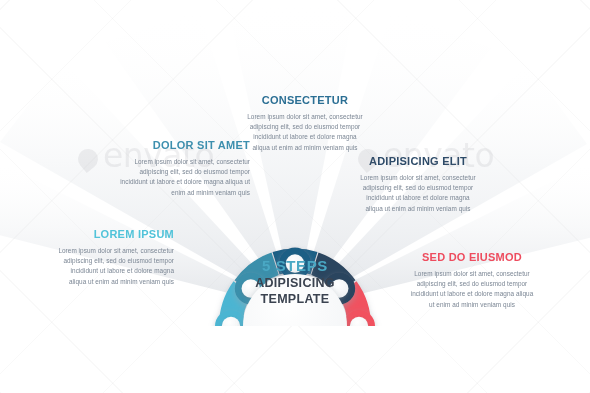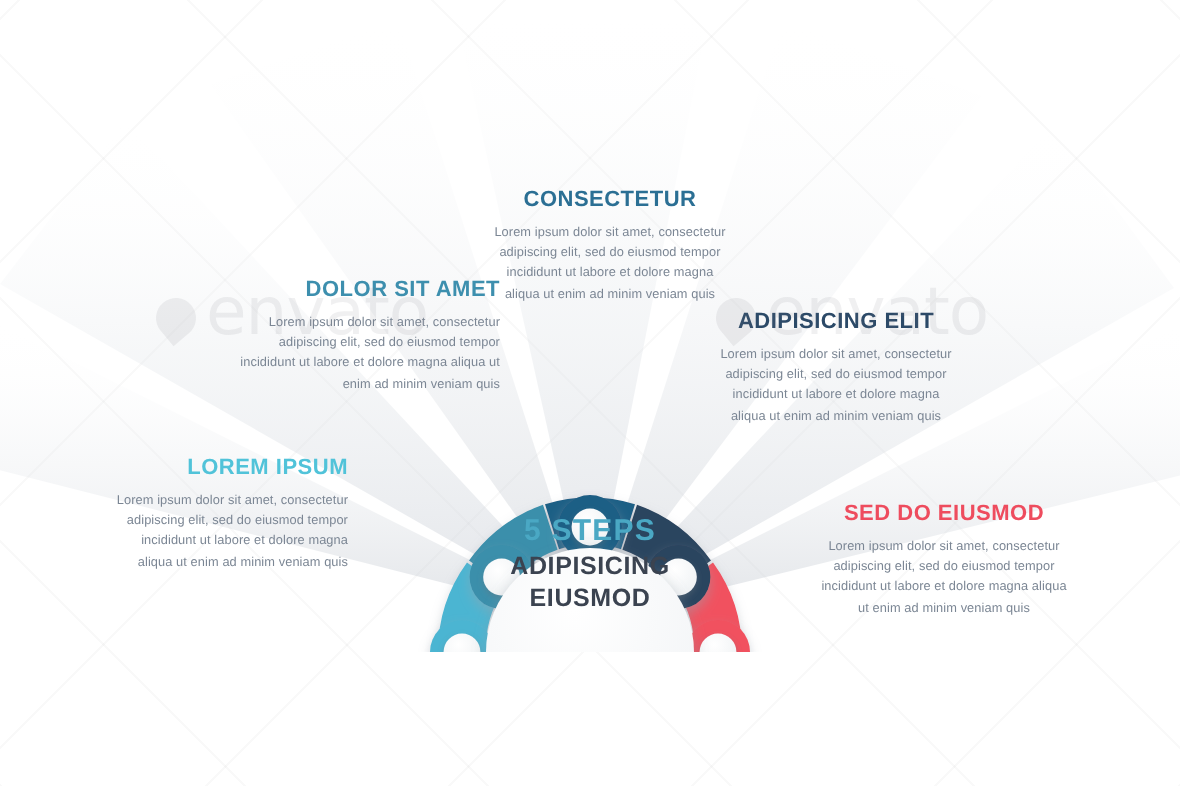--- a/index.html
+++ b/index.html
@@ -236,21 +236,21 @@
       <circle cx="191.0" cy="140.0" r="9.2" fill="url(#holeFill)"></circle>
     </g>
 
     <circle cx="127" cy="140" r="52" fill="url(#coreFill)" filter="url(#coreShadow)"></circle>
   </svg>
 
   <div id="center-label">
     <div id="center-steps">5 STEPS</div>
     <div id="center-title">
       <span>ADIPISICING</span><br>
-      <span>EIUSMOD</span>
+      <span>TEMPLATE</span>
     </div>
   </div>
 
   <div class="step-block align-right" id="block-dolor-sit-amet">
     <div class="step-title" style="color:#3d8fae">DOLOR SIT AMET</div>
     <div class="step-body">Lorem ipsum dolor sit amet, consectetur adipiscing elit, sed do eiusmod tempor incididunt ut labore et dolore magna aliqua ut enim ad minim veniam quis</div>
   </div>
 
   <div class="step-block align-right" id="block-lorem-ipsum">
     <div class="step-title" style="color:#51c3d9">LOREM IPSUM</div>

